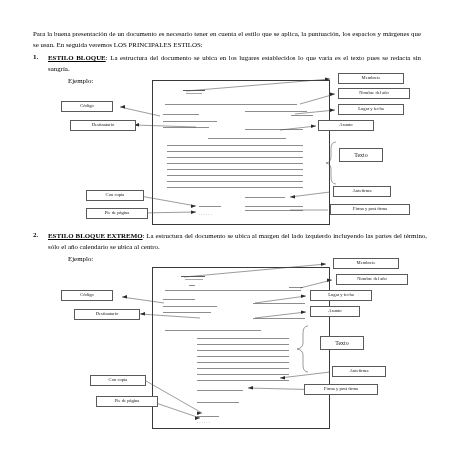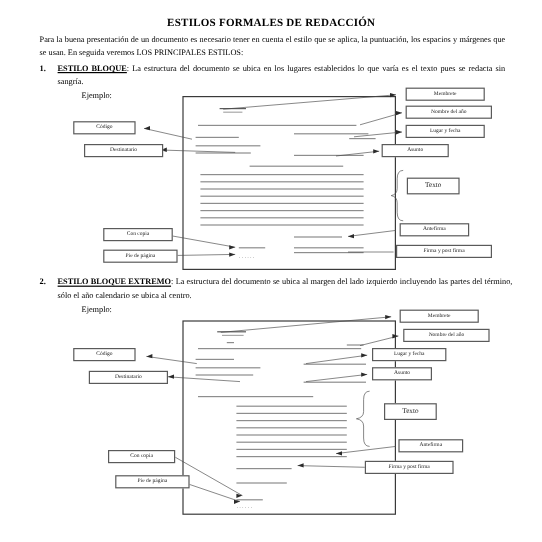--- a/index.html
+++ b/index.html
@@ -101,21 +101,20 @@
     font-size: 4px;
     color: #444;
     white-space: nowrap;
   }
 </style>
 </head>
 <body>
 
 <div class="page">
 
-  <div class="doc-title">ESTILOS FORMALES DE REDACCIÓN</div>
 
   <div class="para" id="intro-para">Para la buena presentación de un documento es necesario tener en cuenta el estilo  que se aplica, la puntuación, los espacios y márgenes que se usan.  En seguida veremos LOS PRINCIPALES ESTILOS:</div>
 
   <div class="sec-num" style="left:33px; top:53px;">1.</div>
   <div class="sec-body" style="left:48px; top:53px; width:373px; font-size:6.9px; line-height:10.6px;">
     <span class="sec-head">ESTILO BLOQUE</span><span>: La estructura del documento se ubica en los lugares establecidos lo que varía es el texto pues se redacta sin sangría.</span>
   </div>
   <div class="ejemplo" style="left:68px; top:77px;">Ejemplo:</div>
 
   <div class="sheet" style="left:152px; top:80px; width:176px; height:143px;">

